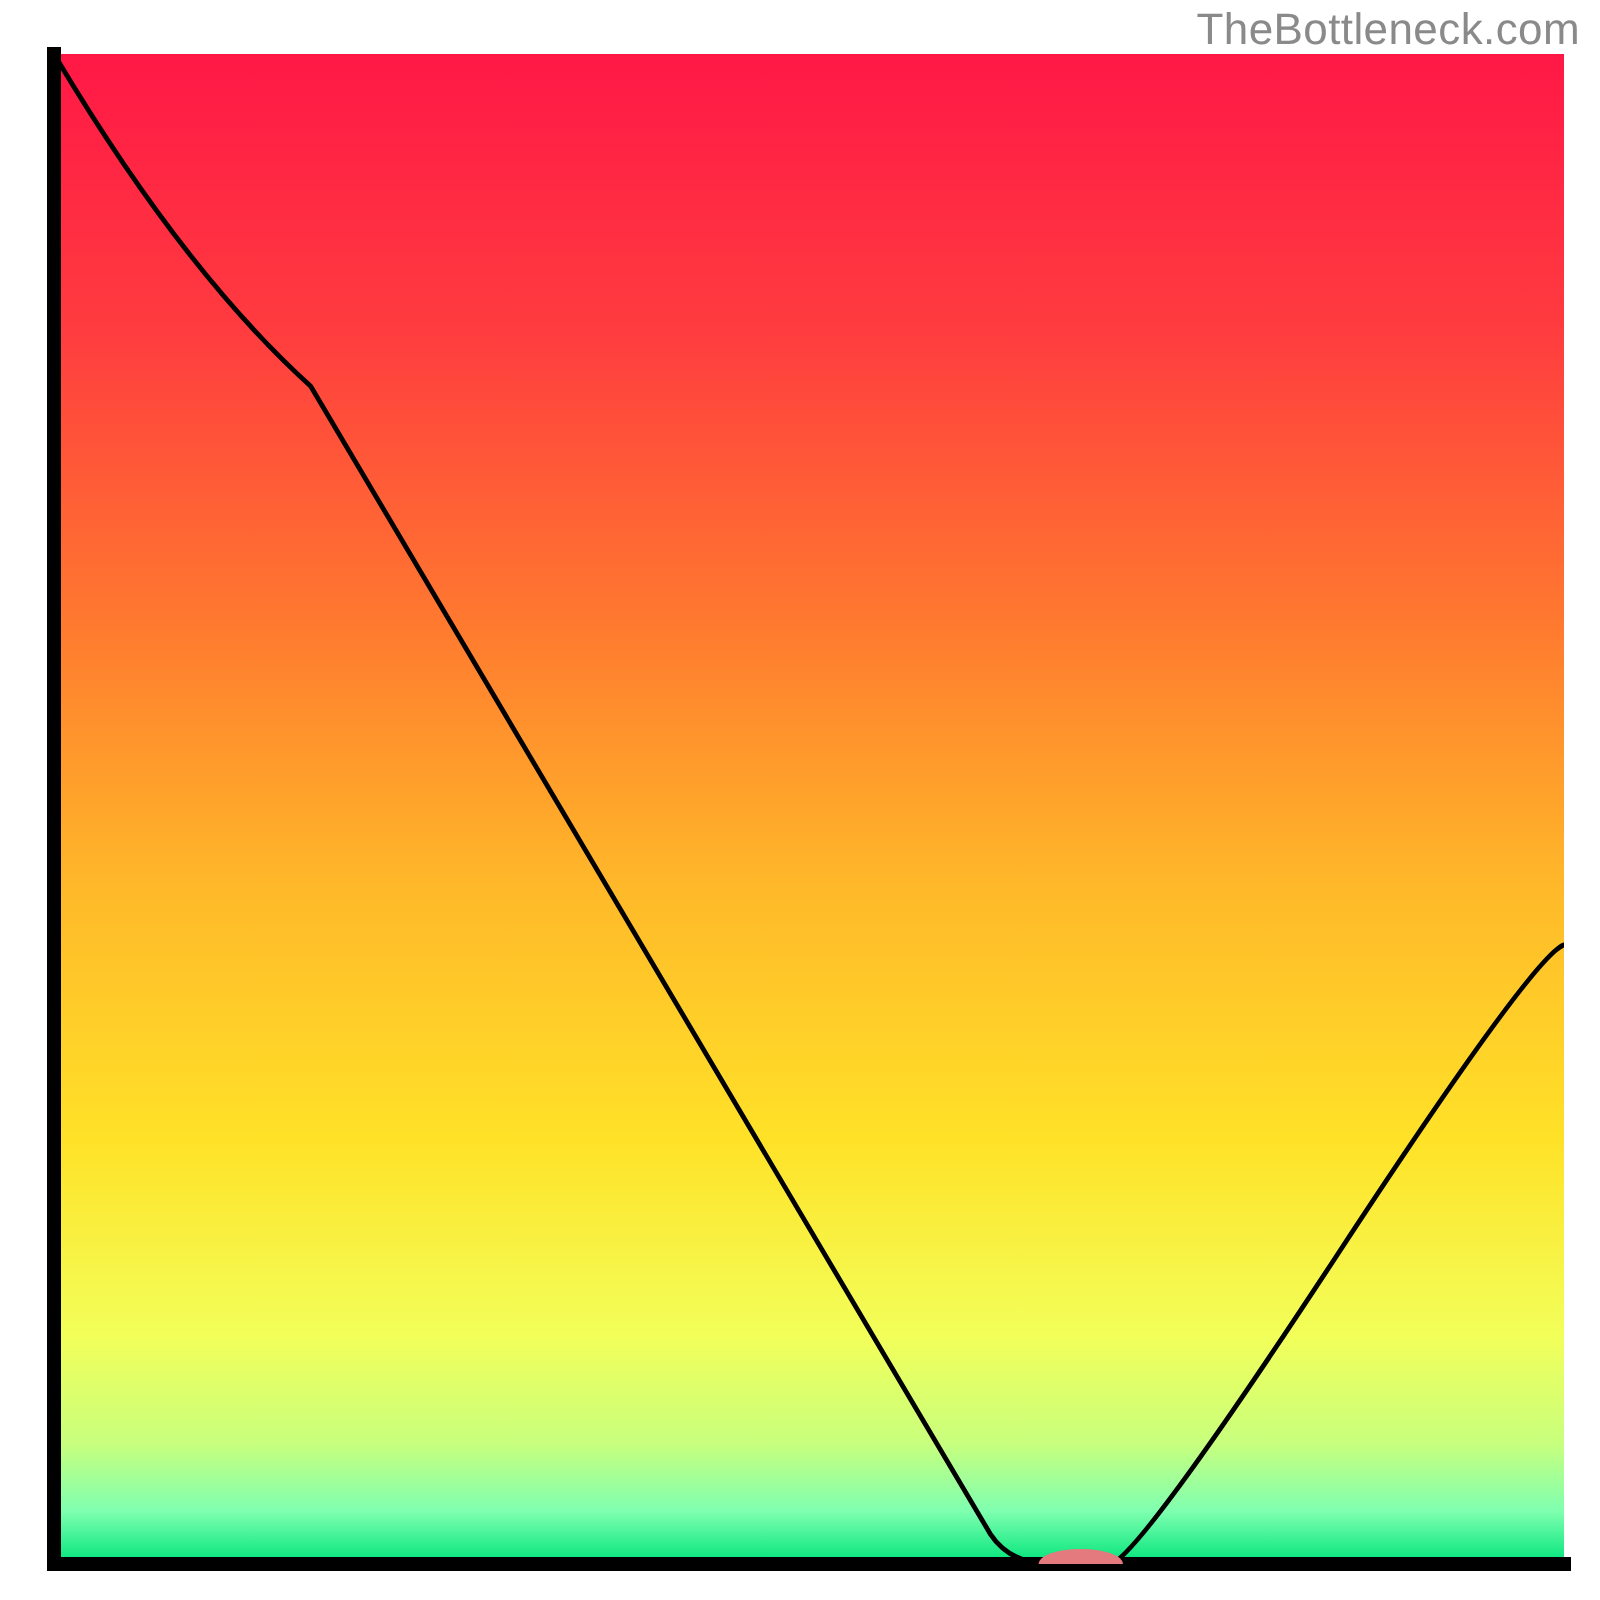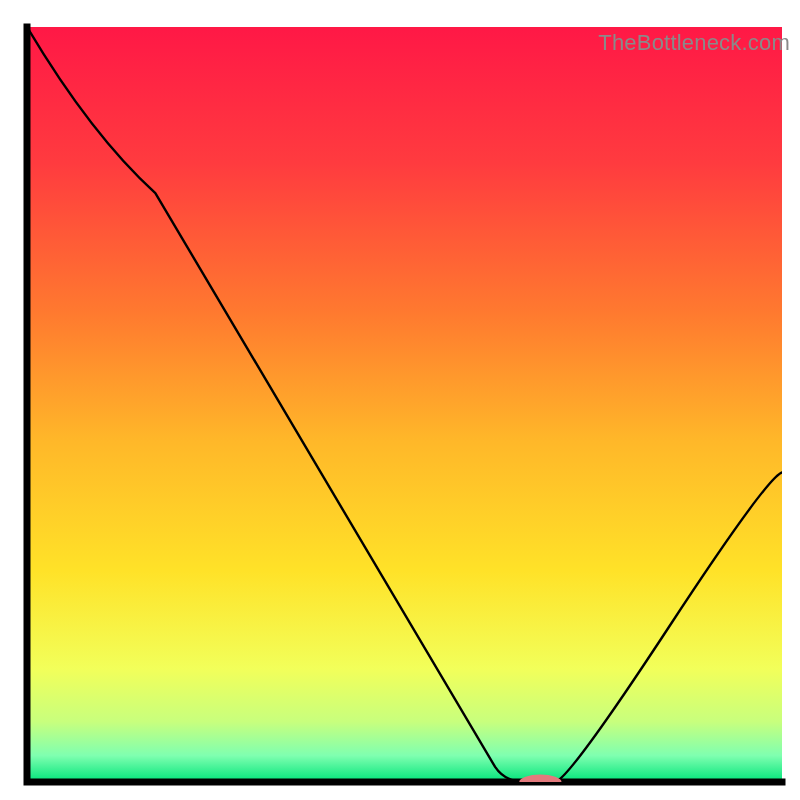--- a/index.html
+++ b/index.html
@@ -19,21 +19,20 @@
   .watermark {
     position: absolute;
     top: 2px;
     right: 10px;
     color: #8a8a8a;
     font-size: 22px;
     font-weight: 500;
     letter-spacing: 0.2px;
     user-select: none;
     z-index: 5;
-    margin-top: 28px;
   }
   svg {
     position: absolute;
     top: 0;
     left: 0;
     display: block;
   }
 </style>
 </head>
 <body>

